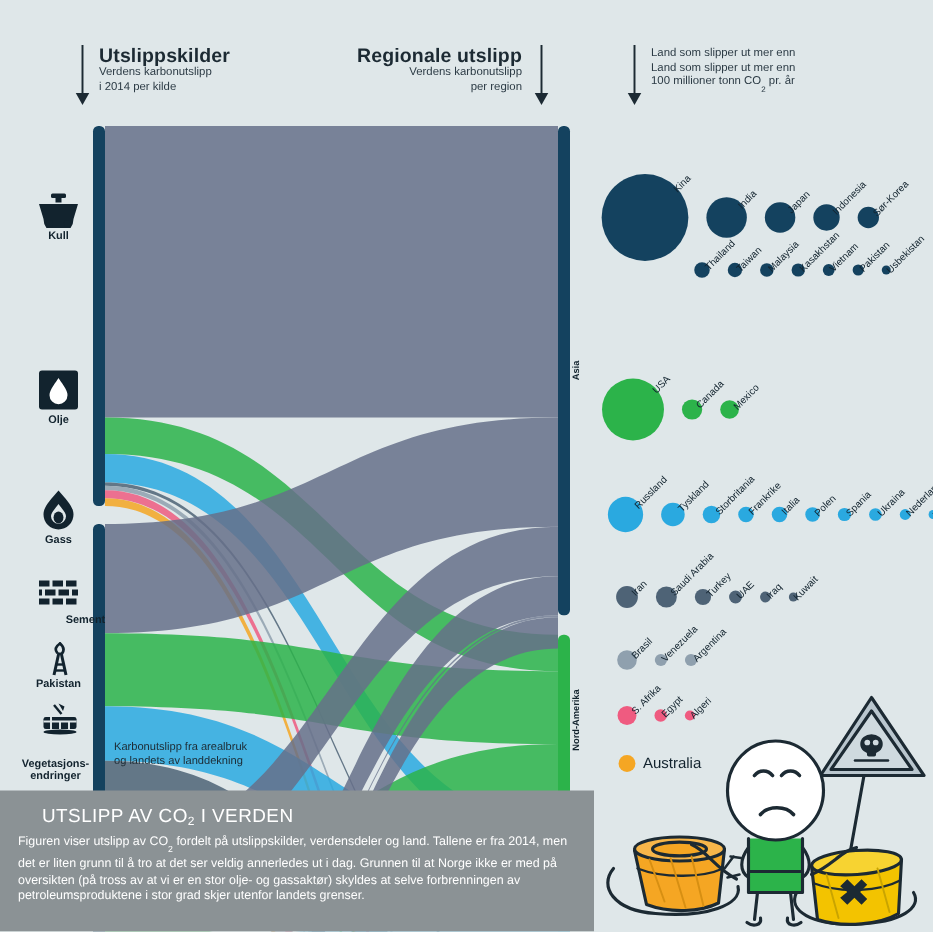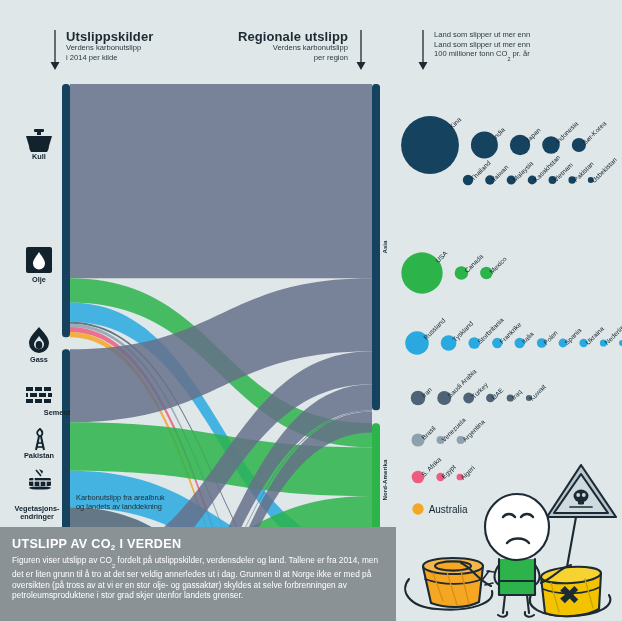--- a/index.html
+++ b/index.html
@@ -16,21 +16,21 @@
   .hdr.right-al{text-align:right;}
   .arrow{position:absolute;}
   .srclabel{position:absolute;text-align:center;font-size:7.3px;font-weight:bold;color:#12232e;line-height:8px;}
   .reglabel{position:absolute;font-size:6.2px;font-weight:bold;color:#12232e;
      transform-origin:left top;white-space:nowrap;}
   .bub-label{position:absolute;font-size:6.6px;color:#12232e;white-space:nowrap;
      transform-origin:left bottom;}
   .bub-label.flat{font-size:10px;}
   .note{position:absolute;font-size:7.4px;color:#1c2a33;line-height:9.4px;}
   #caption{position:absolute;left:0;top:527px;width:396px;height:94px;background:#8b9295;box-sizing:border-box;padding:10px 12px 0 12px;}
-  #caption h1{margin:0 0 4px 0;font-size:12.6px;font-weight:bold;color:#fff;letter-spacing:.3px;}
+  #caption h1{margin:0 0 4px 16px;font-size:12.6px;font-weight:normal;color:#fff;letter-spacing:.3px;}
   #caption h1 sub{font-size:8px;vertical-align:baseline;position:relative;top:2px;}
   #caption p{margin:0;font-size:8.3px;line-height:10.6px;color:#fff;}
 </style>
 </head>
 <body>
 
 <div id="stage">
 
   <div class="hdr" style="left:66px;top:30px;width:150px;">
     <div class="title">Utslippskilder</div>

